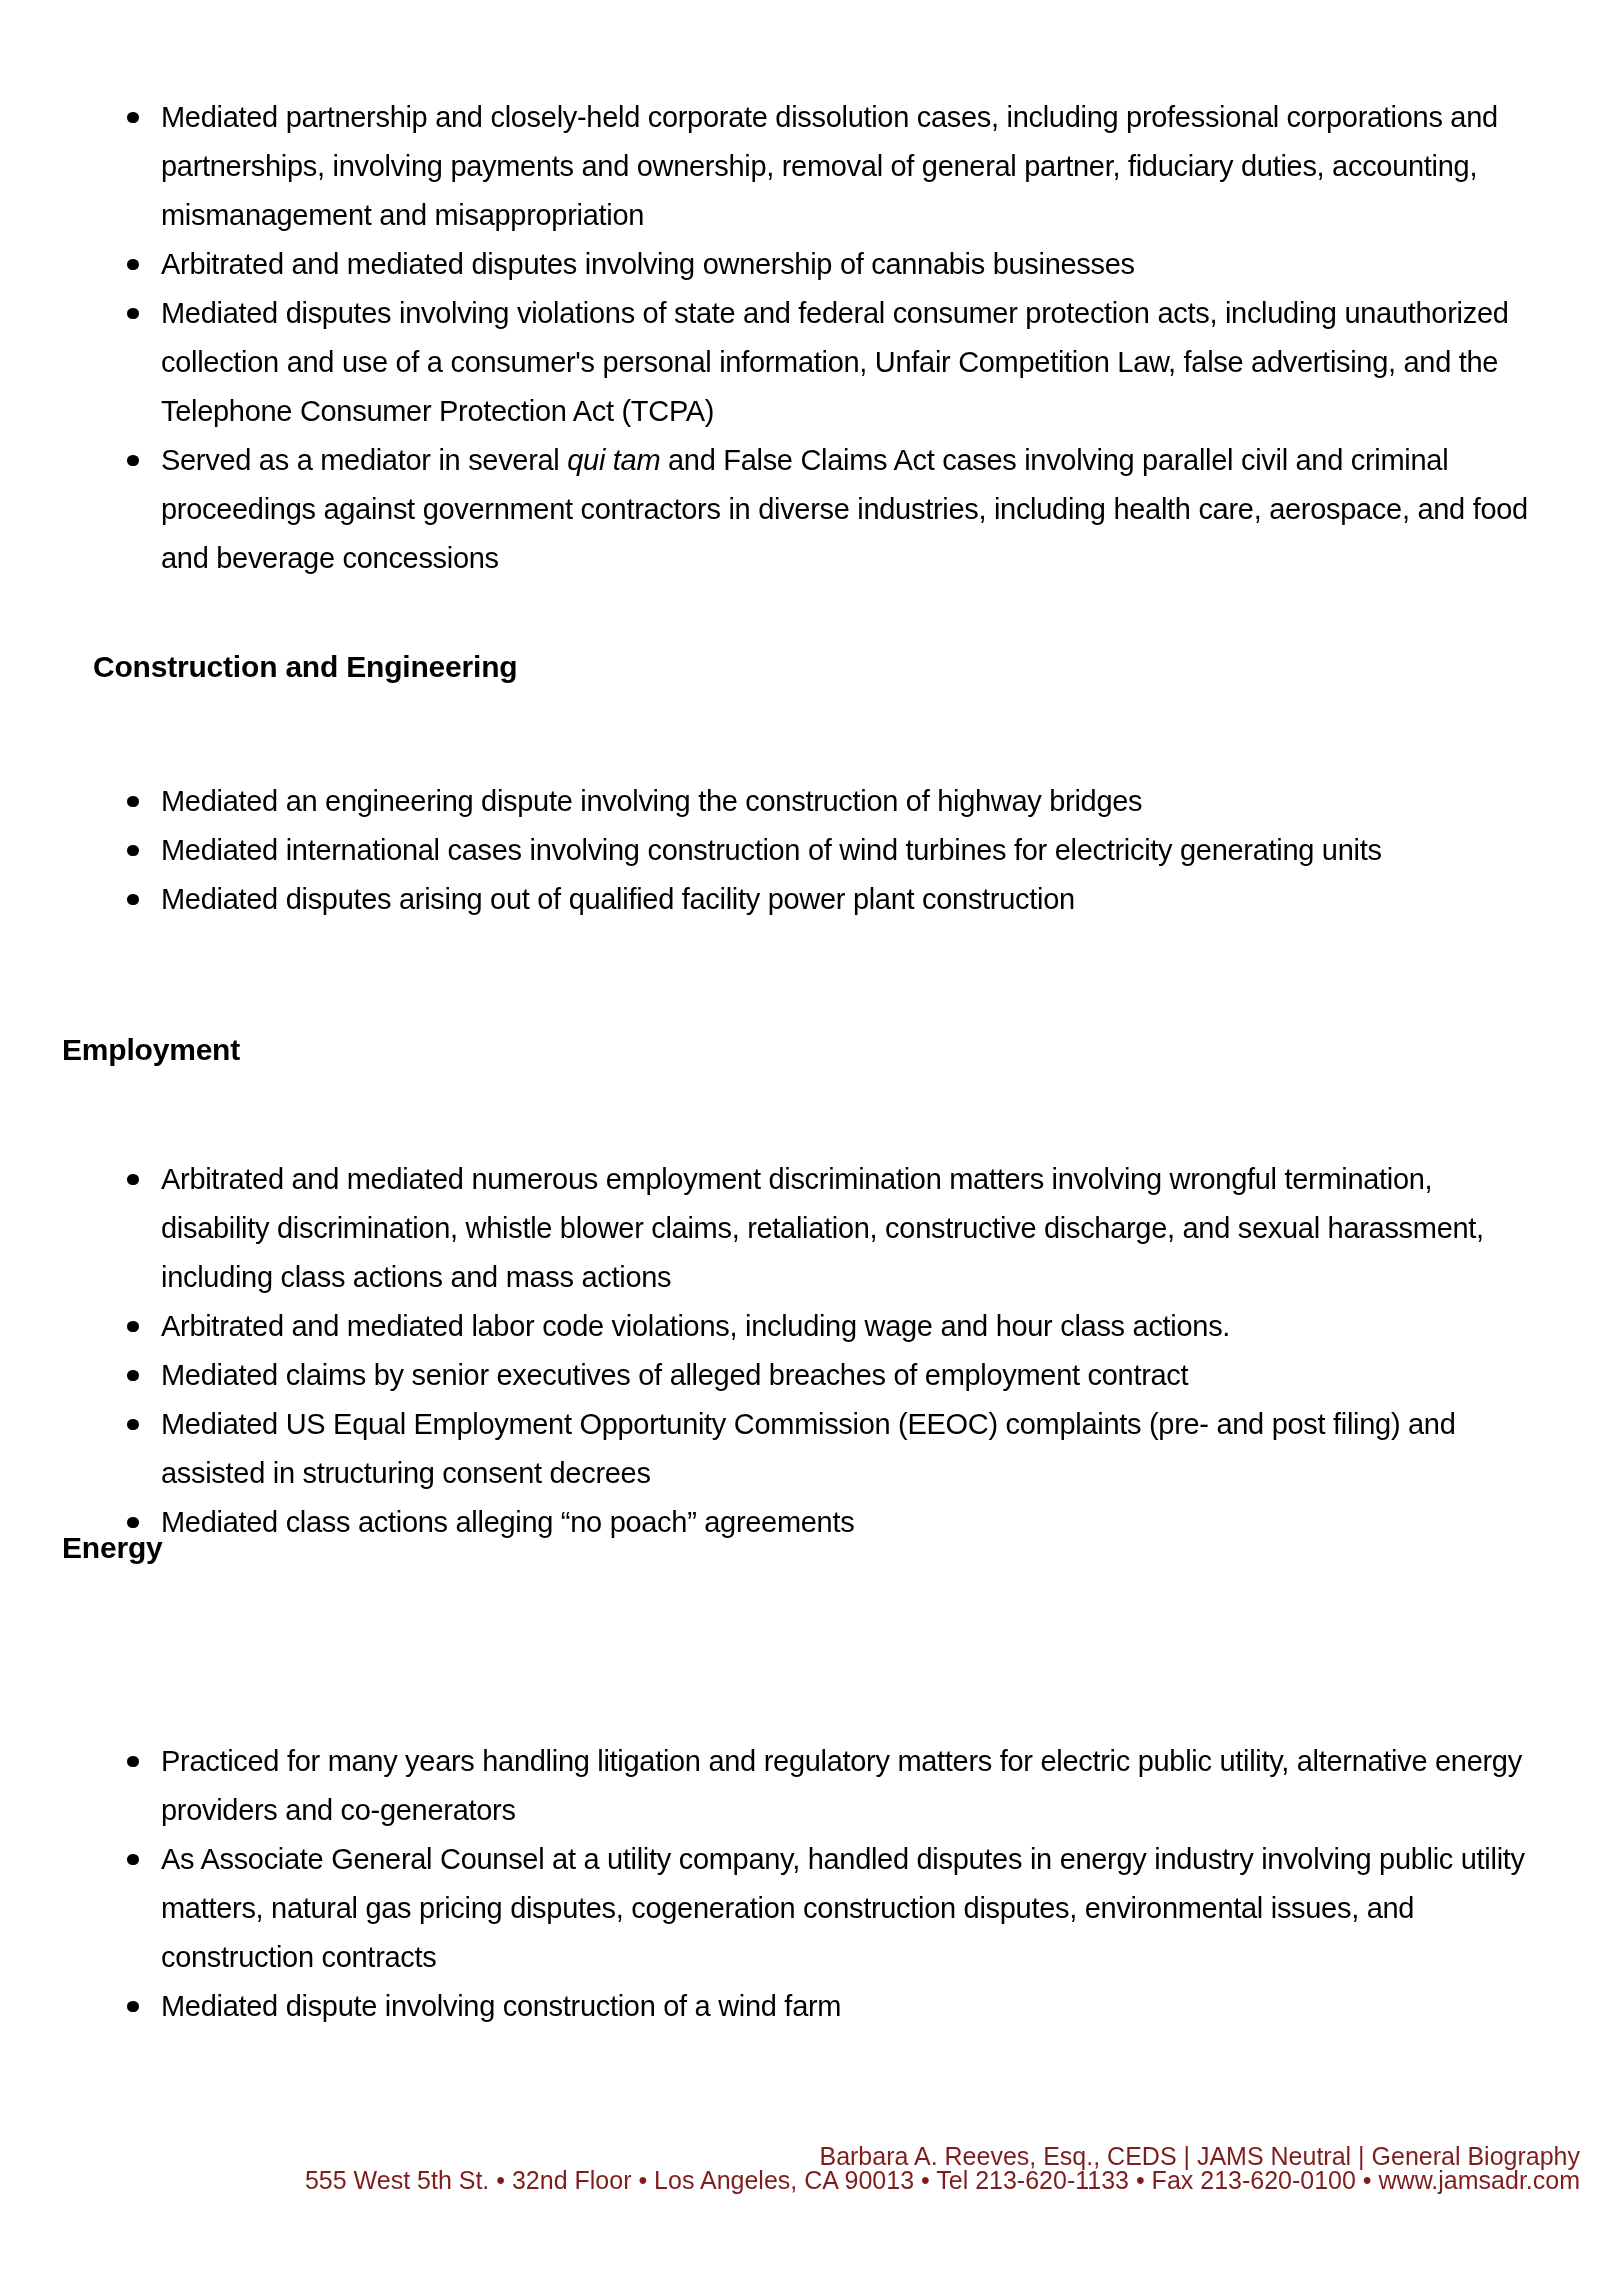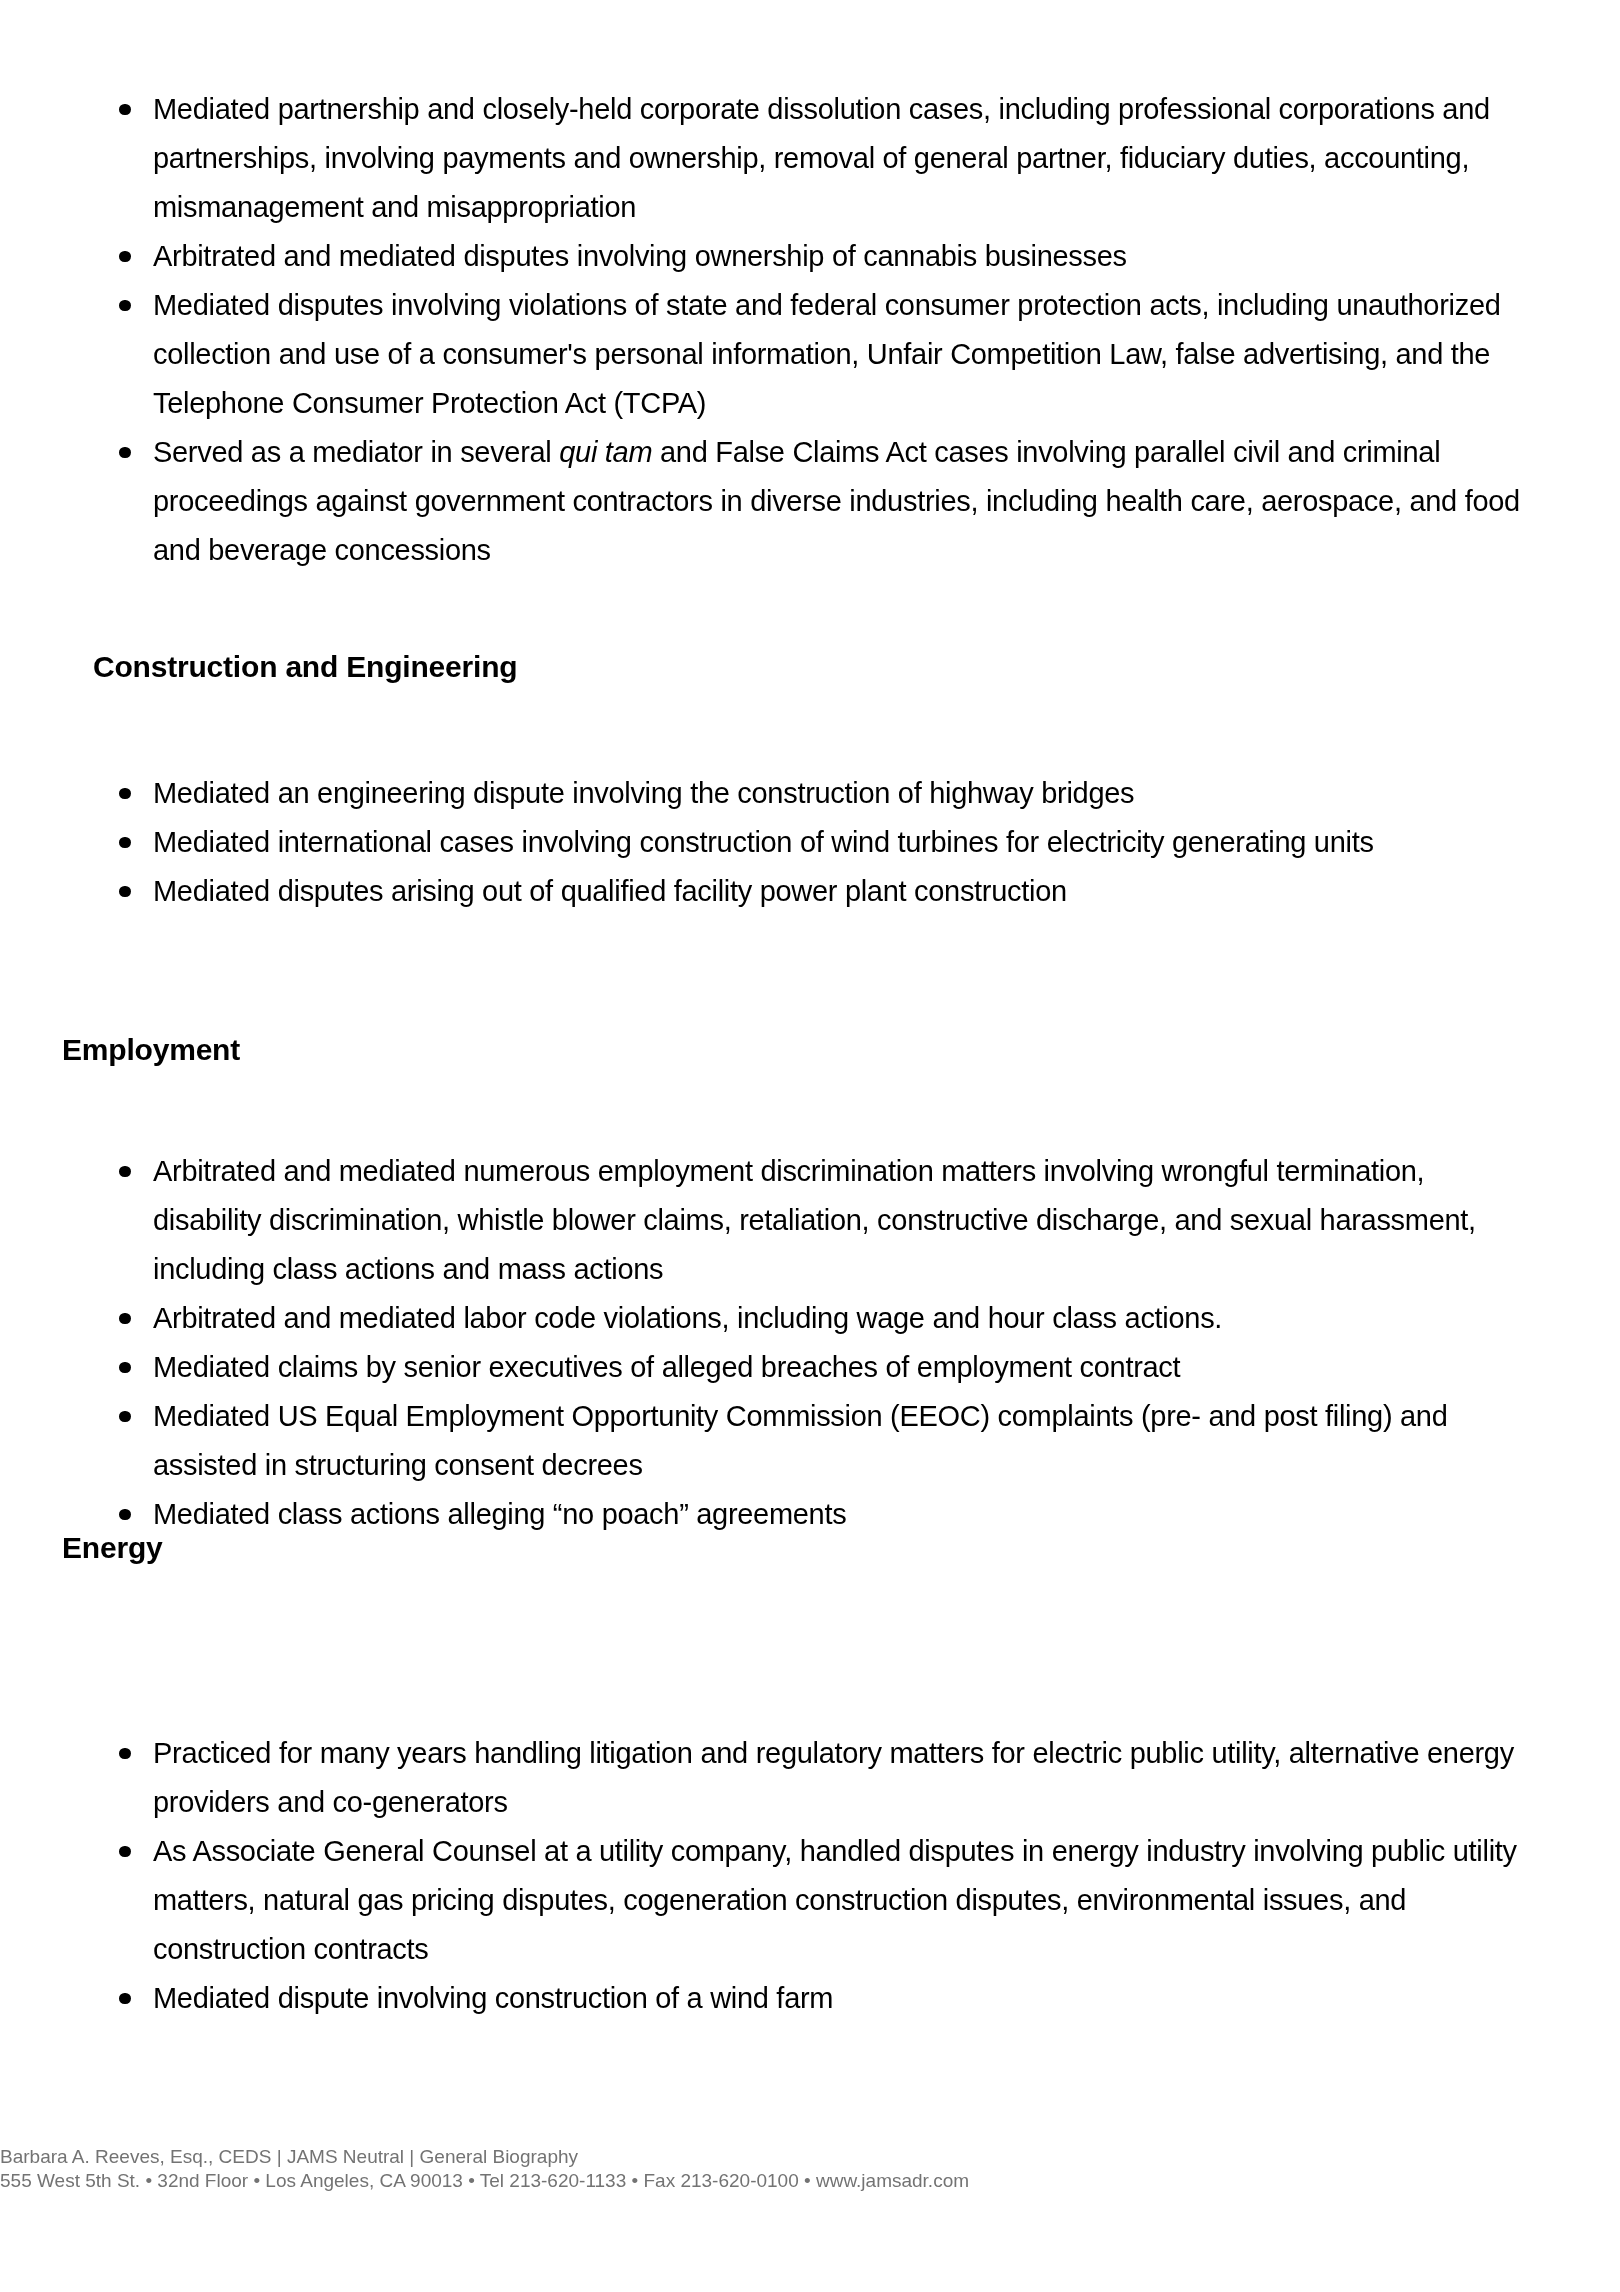--- a/index.html
+++ b/index.html
@@ -3,42 +3,42 @@
 <meta charset="utf-8">
 <style>
   html, body { margin: 0; padding: 0; background: #ffffff; }
   body {
     width: 1620px; height: 2293px; position: relative; overflow: hidden;
     font-family: "Liberation Sans", sans-serif; color: #000000;
   }
   .page { position: absolute; left: 0; top: 0; width: 1620px; height: 2293px; }
   .block { position: absolute; left: 0; width: 1620px; }
   ul.bullets {
-    list-style: none; margin: 8px; padding: 0;
+    list-style: none; margin: 16px; padding: 0;
   }
   ul.bullets li {
     position: relative;
     padding-left: 145px;
     width: 1372px;
     font-size: 29px;
     line-height: 49px;
     letter-spacing: -0.3px;
   }
   ul.bullets li .dot {
     position: absolute; left: 111px; top: 18.6px;
     width: 11.8px; height: 11.8px; border-radius: 50%; background: #000;
   }
   .heading {
     position: absolute; left: 62px;
     font-size: 30px; font-weight: bold; line-height: 39px;
     letter-spacing: -0.2px;
   }
   .footer {
     position: absolute; left: 0; width: 1580px; top: 2145px;
-    text-align: left; font-size: 19px; line-height: 23.5px; color: #737373;
+    text-align: right; font-size: 25px; line-height: 23.5px; color: #7f1d1d;
   }
   .footer div { white-space: nowrap; }
   em { font-style: italic; }
 </style>
 </head>
 <body>
 
 <div class="page">
 
   <div class="block" style="top:77px;">

